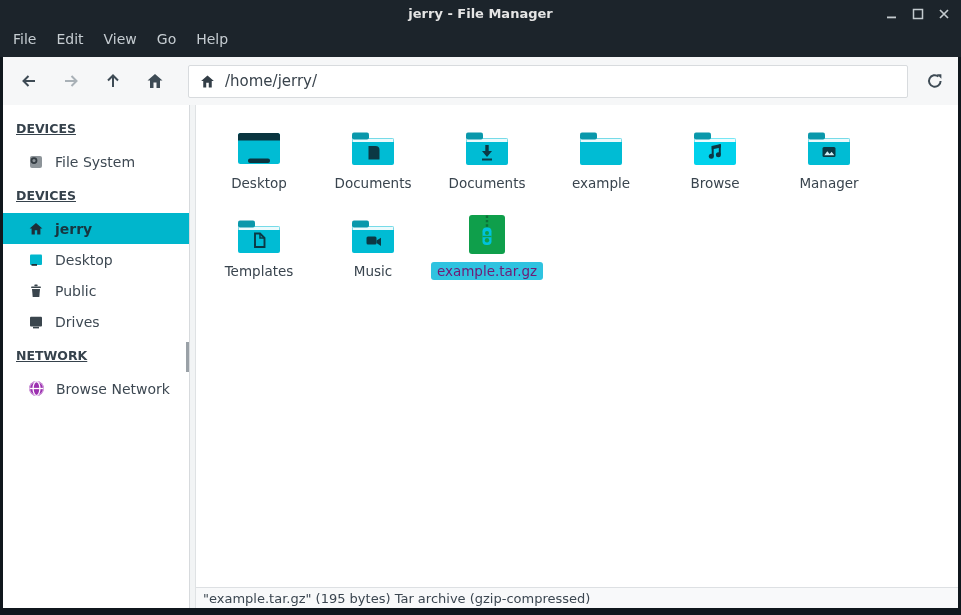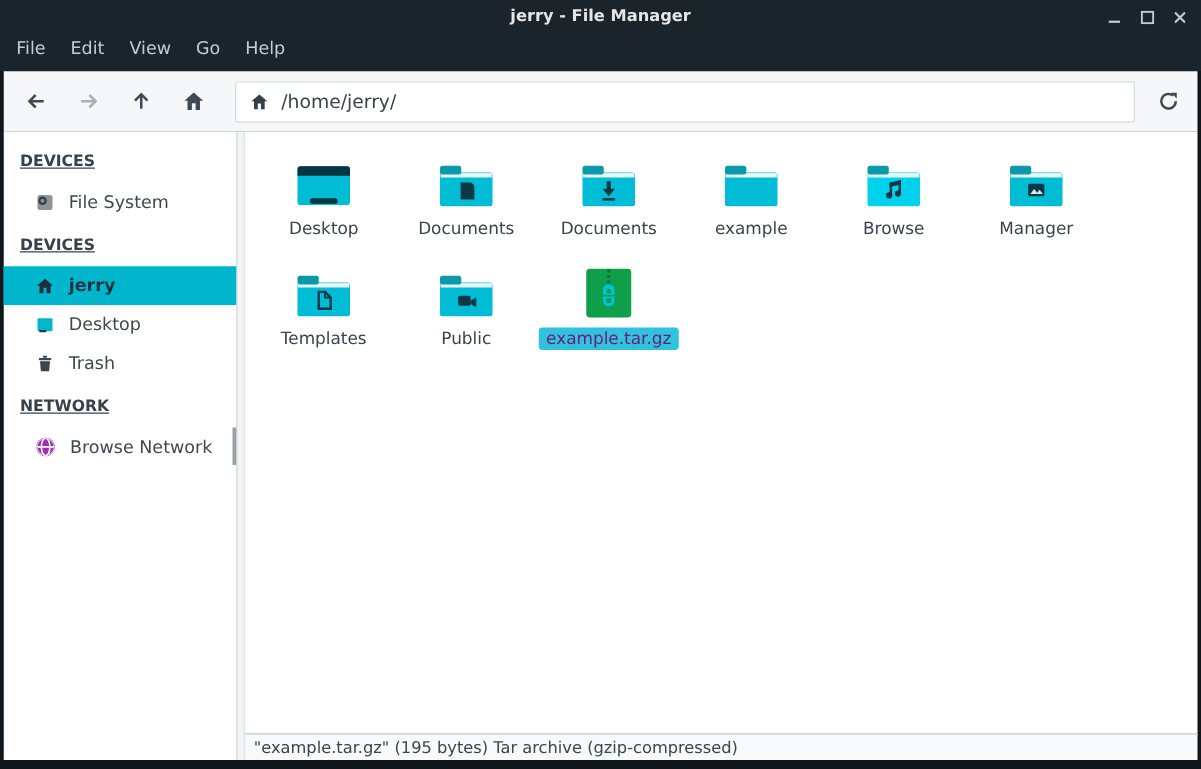--- a/index.html
+++ b/index.html
@@ -149,21 +149,28 @@
             <rect x="3.5" y="12" width="5.5" height="1.8" fill="#203036"></rect>
           </svg>
           <span>Desktop</span>
         </div>
         <div class="side-item">
           <svg width="16" height="16" viewBox="0 0 16 16">
             <rect x="6.3" y="1.6" width="3.4" height="1.6" rx="0.8" fill="#3a454d"></rect>
             <rect x="3" y="3.4" width="10" height="1.7" rx="0.8" fill="#3a454d"></rect>
             <path d="M4,6 h8 l-0.7,8 h-6.6 z" fill="#3a454d"></path>
           </svg>
-          <span>Trash</span>
+          <span>Public</span>
+        </div>
+        <div class="side-item">
+          <svg width="16" height="16" viewBox="0 0 16 16">
+            <rect x="2" y="2.8" width="12" height="9.7" rx="1" fill="#3a454d"></rect>
+            <rect x="5" y="12.8" width="6" height="1.6" fill="#3a454d"></rect>
+          </svg>
+          <span>Drives</span>
         </div>
 
         <div class="side-header">NETWORK</div>
 
         <div class="side-item">
           <svg width="17" height="17" viewBox="0 0 16 16">
             <circle cx="8" cy="8" r="7" fill="#9c30b0"></circle>
             <path d="M1.5,8 h13" stroke="#ffffff" stroke-width="1.2" fill="none"></path>
             <ellipse cx="8" cy="8" rx="3.2" ry="6.6" fill="none" stroke="#ffffff" stroke-width="1.2"></ellipse>
             <circle cx="8" cy="8" r="6.5" fill="none" stroke="#e7cdee" stroke-width="0.8"></circle>
@@ -275,21 +282,21 @@
             <div class="file-item">
               <div class="icon-box">
                 <svg width="46" height="40" viewBox="0 0 46 38">
                   <rect x="2" y="8" width="42" height="27" rx="2" fill="#00bcd4"></rect>
                   <rect x="2.5" y="8.5" width="41" height="3.5" fill="#ffffff" opacity="0.92"></rect>
                   <rect x="2" y="2.5" width="17" height="7" rx="2" fill="#0a98ab"></rect>
                   <rect x="16.5" y="18.5" width="10" height="8" rx="1.5" fill="#0b3844"></rect>
                   <path d="M26.5,22.5 l4.5,-2.8 v8.2 l-4.5,-2.8 z" fill="#0b3844"></path>
                 </svg>
               </div>
-              <span class="file-label">Public</span>
+              <span class="file-label">Music</span>
             </div>
 
             <div class="file-item selected">
               <div class="icon-box">
                 <svg width="44" height="44" viewBox="0 0 44 44">
                   <rect x="4" y="2" width="36" height="39" rx="3" fill="#0f9f4b"></rect>
                   <path d="M22,2.5 V16" stroke="#0b7038" stroke-width="2.4" stroke-dasharray="2.4,2"></path>
                   <rect x="17.5" y="14.5" width="9" height="17.5" rx="3.8" fill="#00c2dc"></rect>
                   <circle cx="22" cy="20" r="2" fill="#0f9f4b"></circle>
                   <circle cx="22" cy="27.3" r="2.2" fill="#0f9f4b"></circle>

